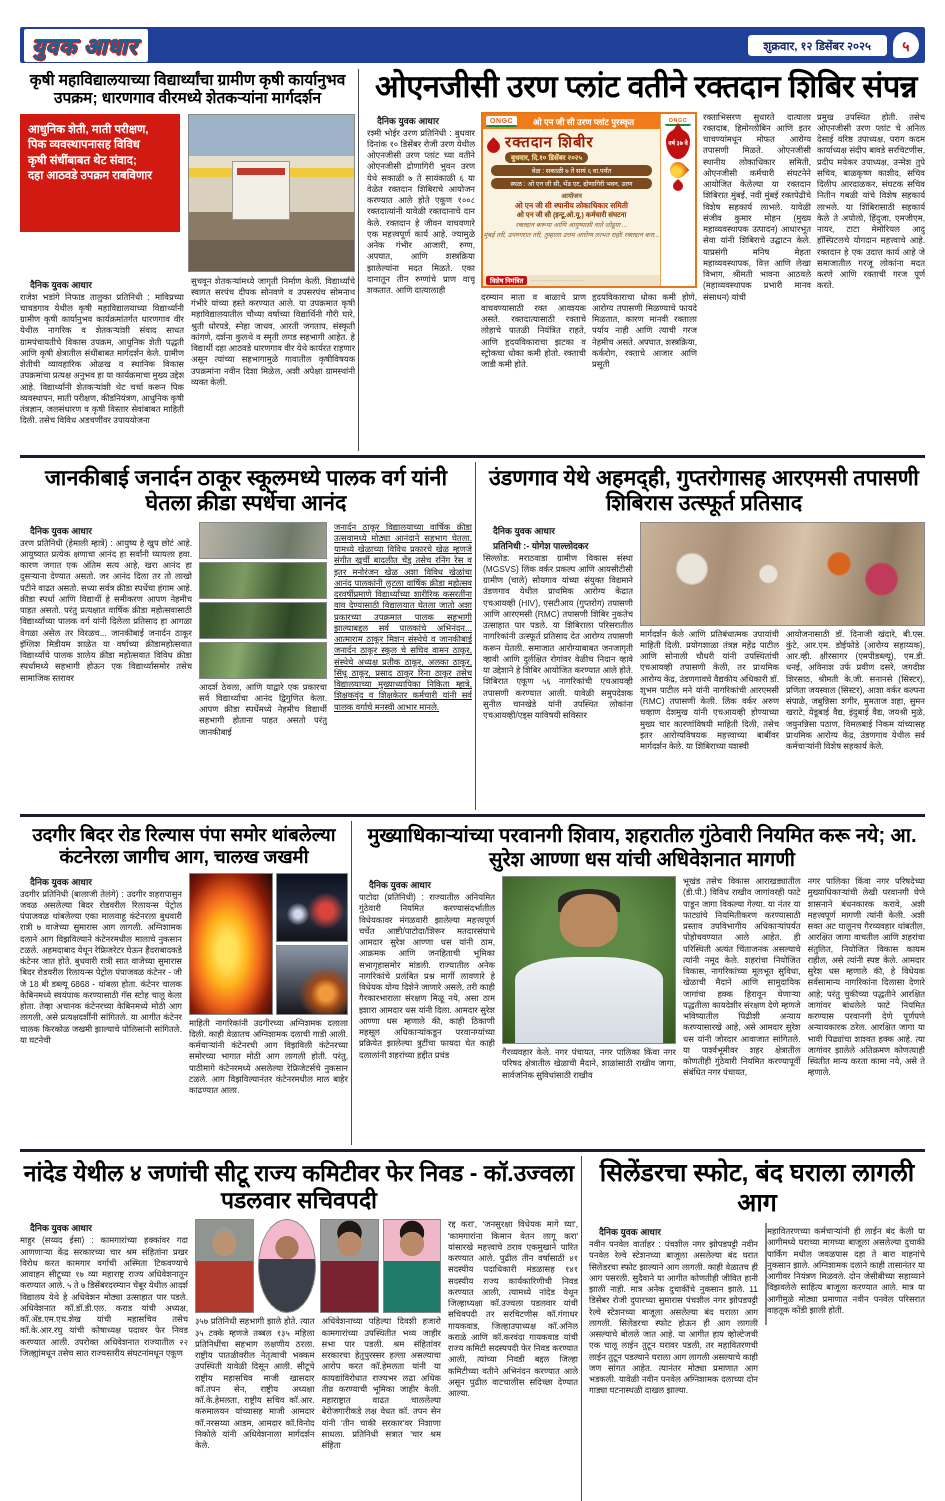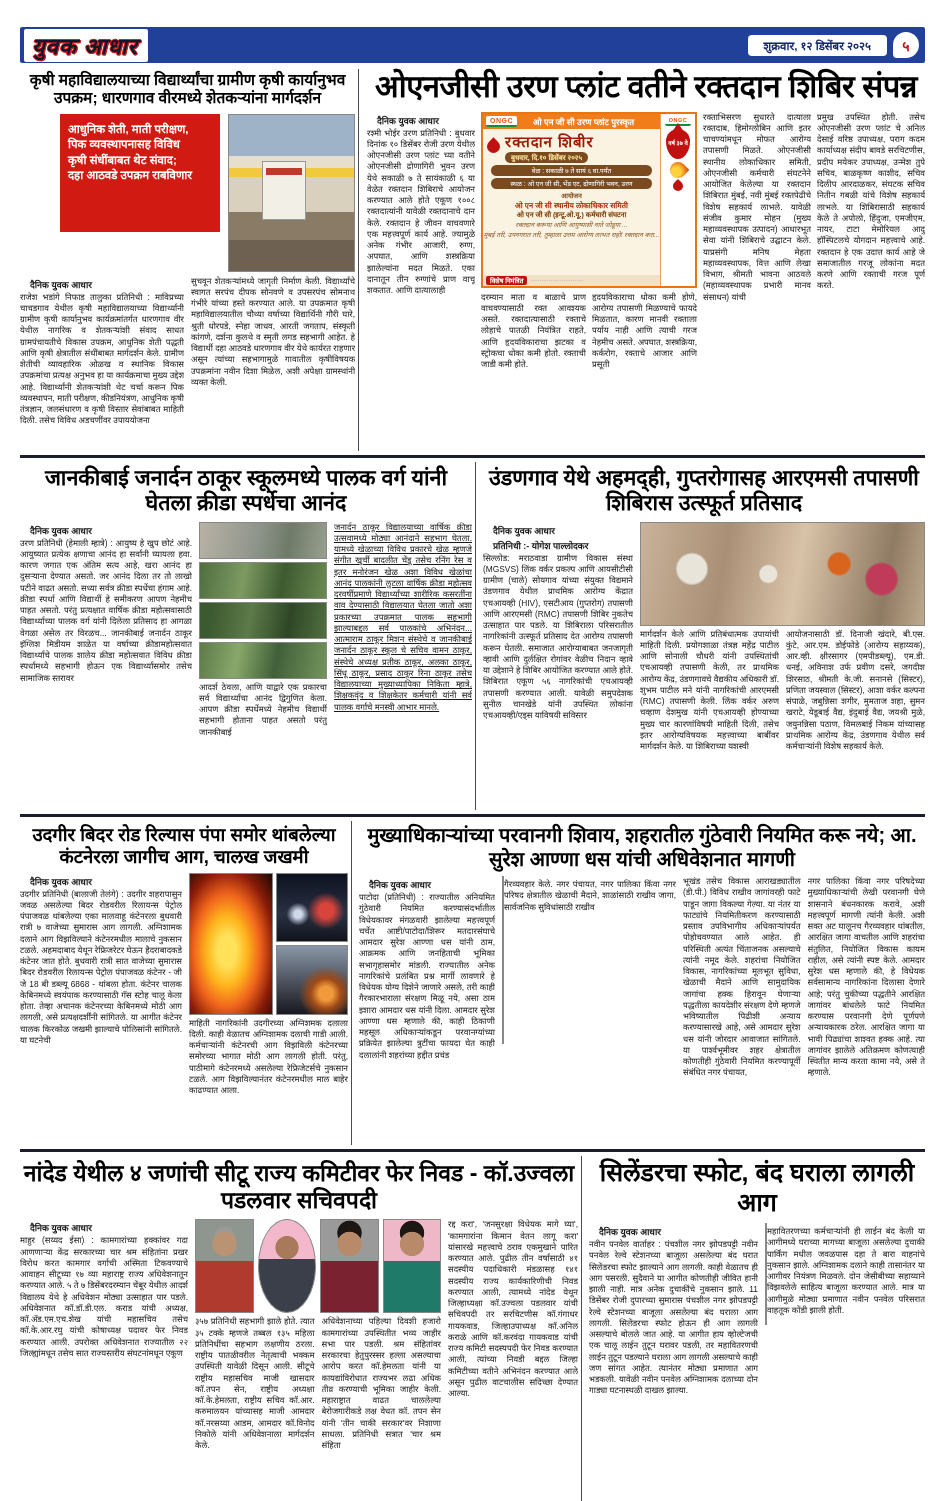--- a/index.html
+++ b/index.html
@@ -4,41 +4,41 @@
 <style>
   html,body{margin:0;padding:0;background:#fff;}
   .page{position:relative;width:945px;height:1501px;background:#fff;overflow:hidden;
         font-family:"Liberation Sans","DejaVu Sans",sans-serif;color:#1a1a1a;}
   .inner{position:absolute;left:20px;top:0;width:905px;}
 
   
   .masthead{margin-top:27px;height:36px;background:#20409a;display:flex;align-items:center;
             justify-content:space-between;padding:0 6px 0 4px;border-radius:2px;}
   .logo-box{background:#fff;padding:1px 10px 2px 8px;margin:3px 0;border-radius:2px;}
-  .logo-text{font-weight:900;font-style:italic;font-size:22px;color:#0f172a;letter-spacing:1px;
+  .logo-text{font-weight:900;font-style:italic;font-size:22px;color:#0369a1;letter-spacing:1px;
              text-shadow:-1px 0 #e02020,1px 0 #e02020,0 -1px #e02020,0 1px #e02020,1px 1px 0 #8a0c0c;}
   .mast-right{display:flex;align-items:center;gap:6px;}
   .date-pill{background:#fff;color:#13276b;font-weight:700;font-size:11.5px;padding:3px 16px;border-radius:4px;}
   .page-no{width:26px;height:26px;background:#fff;border-radius:50% 50% 50% 4px;display:flex;
            align-items:center;justify-content:center;color:#c81414;font-weight:900;font-size:14px;}
 
   
   .hl{font-weight:800;color:#000;text-align:center;line-height:1.18;margin:0;}
   .paper-line{font-weight:800;font-size:9px;margin:2px 0 1px 10px;}
   .coltxt{font-size:8.4px;line-height:1.34;text-align:justify;overflow:hidden;}
   .vrule{width:1px;background:#4a4a55;align-self:stretch;margin:0 3px;}
   .hrule{height:3px;background:#1d1d30;margin:4px 0;}
   .photo{border:1px solid #888;box-sizing:border-box;position:relative;overflow:hidden;}
 
   
   .row{display:flex;}
   .row1{height:382px;margin-top:6px;}
   .art-agri{width:352px;display:flex;flex-direction:column;}
   .agri-hl{font-size:15.5px;margin:2px 0 6px;}
-  .agri-top{display:flex;gap:8px;margin-left:40px;}
+  .agri-top{display:flex;gap:8px;}
   .infobox{width:160px;height:118px;background:#d11a12;color:#fff;font-weight:800;font-size:11.5px;
            line-height:1.35;padding:8px 8px;box-sizing:border-box;white-space:pre-line;}
   .agri-photo{flex:1;height:158px;background:
       linear-gradient(180deg,#9fb3c8 0 26%,#e7dfcc 26% 34%,#f0c93c 34% 40%,#d9d0bd 40% 62%,#8a7b66 62% 80%,#6e6152 80% 100%);}
   .agri-banner{position:absolute;left:26%;top:30%;width:34%;height:36%;background:#f2efe6;border:1px solid #999;}
   .agri-banner::after{content:"";position:absolute;left:8%;top:10%;width:84%;height:12%;background:#c0392b;}
   .agri-cols{display:flex;gap:7px;margin-top:4px;flex:1;}
   .agri-col{flex:1;}
 
   .art-blood{flex:1;display:flex;flex-direction:column;margin-left:5px;}
@@ -118,21 +118,21 @@
   .fire-truck{flex:1;background:radial-gradient(circle at 70% 55%,#d8433c 0 12%,transparent 30%),
       radial-gradient(circle at 30% 60%,#cfd8e8 0 6%,transparent 18%),linear-gradient(#0d1220,#2a3142 60%,#11131c);}
   .fire-smoke{flex:1;background:radial-gradient(circle at 70% 70%,#f09a3c 0 10%,#a04a18 22%,transparent 40%),
       linear-gradient(#8a97a8,#4a4f5a 55%,#17181f);}
   .fire-below{flex:1;margin-top:3px;}
 
   .art-gun{flex:1;display:flex;flex-direction:column;margin-left:4px;}
   .gun-hl{font-size:20px;margin:3px 0 5px;}
   .gun-body{display:flex;gap:7px;flex:1;}
   .gun-c1{width:136px;}
-  .gun-mid{width:174px;display:flex;flex-direction:row;justify-content:center;}
+  .gun-mid{width:174px;display:flex;flex-direction:column;justify-content:center;}
   .gun-photo{height:168px;background:radial-gradient(circle at 50% 40%,#5d8a46 0 40%,#34551f 100%);}
   .gun-head{position:absolute;left:50%;top:10%;transform:translateX(-50%);width:34%;height:32%;
             background:#b98960;border-radius:46% 46% 40% 40%;}
   .gun-hair{position:absolute;left:50%;top:7%;transform:translateX(-50%);width:36%;height:14%;
             background:#2c2620;border-radius:50% 50% 0 0;}
   .gun-shirt{position:absolute;left:50%;bottom:0;transform:translateX(-50%);width:86%;height:52%;
             background:linear-gradient(#eef1f5,#d5dbe2);border-radius:40% 40% 0 0/26% 26% 0 0;}
   .gun-c3,.gun-c4{flex:1;}
 
   

